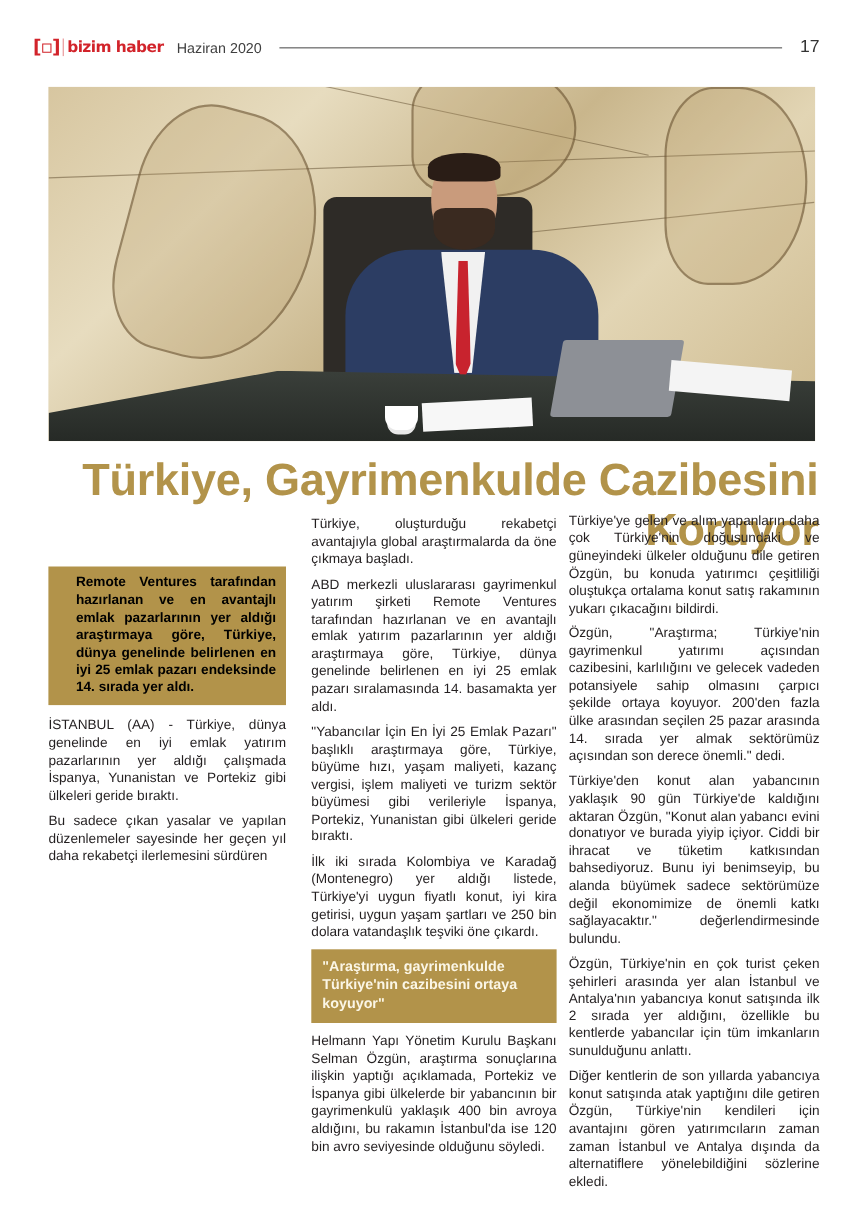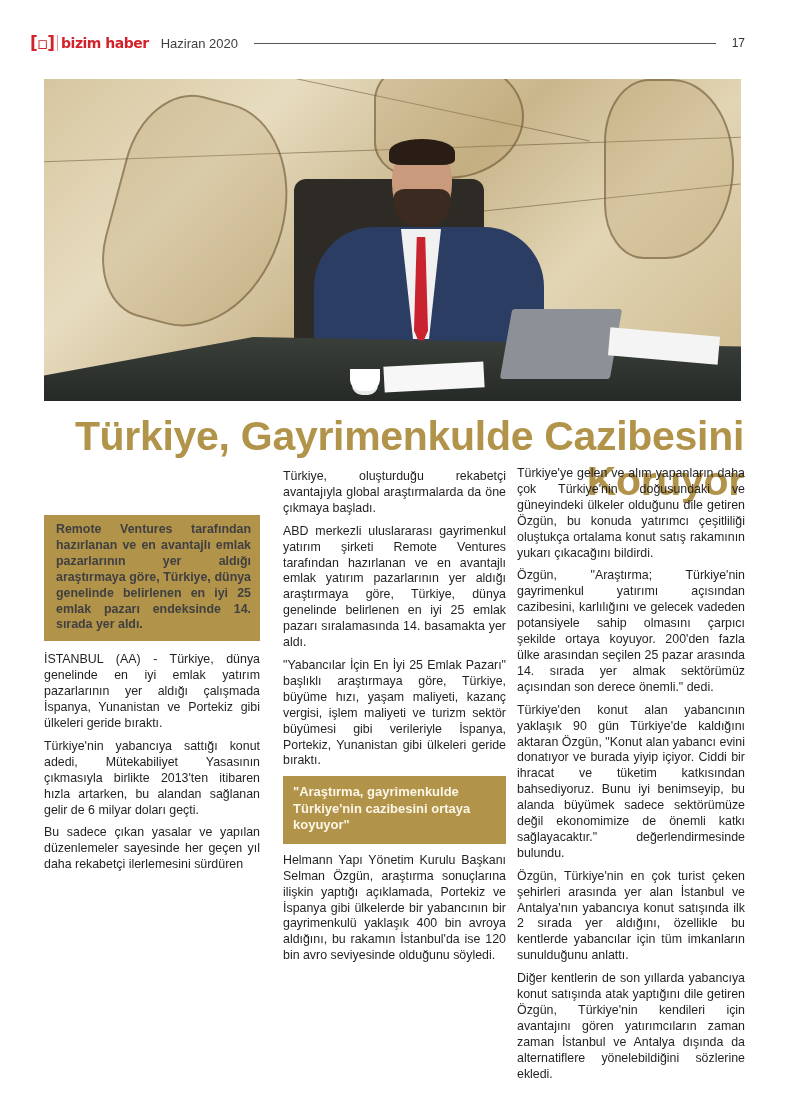--- a/index.html
+++ b/index.html
@@ -6,21 +6,21 @@
   html, body { width: 785px; height: 1110px; background: #ffffff; overflow: hidden; }
   body { font-family: "Liberation Sans", sans-serif; color: #231f20; position: relative; }
 
   .header { position: absolute; left: 30px; top: 30px; width: 715px; height: 26px; display: flex; align-items: center; }
   .logo { display: flex; align-items: center; color: #d2232a; }
   .logo-mark { font-family: "DejaVu Sans", sans-serif; font-size: 17px; font-weight: bold; letter-spacing: -1px; margin-right: 3px; }
   .logo-divider { width: 1px; height: 16px; background: #d2232a; opacity: .5; margin-right: 3px; }
   .logo-text { font-family: "DejaVu Sans", sans-serif; font-size: 14px; font-weight: bold; letter-spacing: -0.5px; }
   .issue-date { font-size: 13px; color: #404040; margin-left: 12px; }
   .header-rule { flex: 1; height: 1px; background: #555; margin: 0 16px 0 16px; }
-  .page-number { font-size: 12px; color: #333; }
+  .page-number { font-size: 16px; color: #333; }
 
   .photo { position: absolute; left: 44px; top: 79px; width: 697px; height: 322px; overflow: hidden;
            background: linear-gradient(135deg, #d7c6a0 0%, #e7dcbf 25%, #c9b68c 50%, #e2d5b4 70%, #cdb98d 100%); }
   .photo .map-line { position: absolute; height: 1px; background: rgba(80,60,30,.45); }
   .photo .continent { position: absolute; border: 2px solid rgba(90,65,35,.5); border-radius: 40% 55% 60% 35%; background: rgba(180,150,100,.25); }
   .photo .chair { position: absolute; left: 250px; top: 100px; width: 190px; height: 190px; background: #2e2b27; border-radius: 12px 12px 4px 4px; }
   .photo .person-body { position: absolute; left: 270px; top: 148px; width: 230px; height: 150px; background: #2c3d63; border-radius: 60px 60px 10px 10px; }
   .photo .shirt { position: absolute; left: 357px; top: 150px; width: 40px; height: 110px; background: #f1f1f1; clip-path: polygon(0 0,100% 0,70% 100%,30% 100%); }
   .photo .tie { position: absolute; left: 370px; top: 158px; width: 14px; height: 110px; background: #c8232e; clip-path: polygon(20% 0,80% 0,100% 85%,50% 100%,0 85%); }
   .photo .head { position: absolute; left: 348px; top: 64px; width: 60px; height: 82px; background: #c99b7c; border-radius: 45% 45% 50% 50%; }
@@ -36,21 +36,21 @@
               font-size: 41px; line-height: 45px; color: #b2934a; letter-spacing: -0.3px; text-align: right; }
   .headline span { display: block; }
 
   .col { position: absolute; font-size: 12.4px; line-height: 15.9px; text-align: justify; hyphens: manual; }
   .col p { margin-bottom: 7px; }
   .col b { font-weight: normal; }
   .col1 { left: 44px; top: 515px; width: 216px; }
   .col2 { left: 283px; top: 469px; width: 223px; }
   .col3 { left: 517px; top: 466px; width: 228px; }
 
-  .lead-box { background: #b2934a; color: #404040; font-weight: bold; padding: 7px 9px 8px 12px; font-size: 12.4px; line-height: 15.9px; margin-bottom: 11px; text-align: justify; }
+  .lead-box { background: #b2934a; color: #000000; font-weight: bold; padding: 7px 9px 8px 25px; font-size: 12.4px; line-height: 15.9px; margin-bottom: 11px; text-align: justify; }
   .lead-box p { margin-bottom: 6px; }
   .lead-box p:last-child { margin-bottom: 0; }
 
   .pull-quote { background: #b2934a; color: #fbf6e6; font-weight: bold; font-size: 13px; line-height: 16.5px; padding: 8px 10px 10px 10px; margin: 4px 0 9px 0; text-align: left; }
 </style>
 </head>
 <body>
 
 <div class="header">
   <div class="logo">
@@ -87,28 +87,28 @@
 <h1 class="headline">
   <span>Türkiye, Gayrimenkulde Cazibesini</span>
   <span>Koruyor</span>
 </h1>
 
 <div class="col col1">
   <div class="lead-box">
     <p>Remote Ventures tarafından hazırlanan ve en avantajlı emlak pazarlarının yer aldığı araştırmaya göre, Türkiye, dünya genelinde belirlenen en iyi 25 emlak pazarı endeksinde 14. sırada yer aldı.</p>
   </div>
   <p>İSTANBUL (AA) - Türkiye, dünya genelinde en iyi emlak yatırım pazarlarının yer aldığı çalışmada İspanya, Yunanistan ve Portekiz gibi ülkeleri geride bıraktı.</p>
-  <p>Türkiye'nin yabancıya sattığı konut adedi, Mütekabiliyet Yasasının çıkmasıyla birlikte 2013'ten itibaren hızla artarken, bu alandan sağlanan gelir de 6 milyar doları geçti.</p>
   <p>Bu sadece çıkan yasalar ve yapılan düzenlemeler sayesinde her geçen yıl daha rekabetçi ilerlemesini sürdüren</p>
 </div>
 
 <div class="col col2">
   <p>Türkiye, oluşturduğu rekabetçi avantajıyla global araştırmalarda da öne çıkmaya başladı.</p>
   <p>ABD merkezli uluslararası gayrimenkul yatırım şirketi Remote Ventures tarafından hazırlanan ve en avantajlı emlak yatırım pazarlarının yer aldığı araştırmaya göre, Türkiye, dünya genelinde belirlenen en iyi 25 emlak pazarı sıralamasında 14. basamakta yer aldı.</p>
   <p><b>"Yabancılar İçin En İyi 25 Emlak Pazarı</b><span>" başlıklı araştırmaya göre, Türkiye, büyüme hızı, yaşam maliyeti, kazanç vergisi, işlem maliyeti ve turizm sektör büyümesi gibi verileriyle İspanya, Portekiz, Yunanistan gibi ülkeleri geride bıraktı.</span></p>
+  <p>İlk iki sırada Kolombiya ve Karadağ (Montenegro) yer aldığı listede, Türkiye'yi uygun fiyatlı konut, iyi kira getirisi, uygun yaşam şartları ve 250 bin dolara vatandaşlık teşviki öne çıkardı.</p>
   <div class="pull-quote">"Araştırma, gayrimenkulde Türkiye'nin cazibesini ortaya koyuyor"</div>
   <p><b>Helmann Yapı</b><span> Yönetim Kurulu Başkanı </span><b>Selman Özgün</b><span>, araştırma sonuçlarına ilişkin yaptığı açıklamada, Portekiz ve İspanya gibi ülkelerde bir yabancının bir gayrimenkulü yaklaşık 400 bin avroya aldığını, bu rakamın İstanbul'da ise 120 bin avro seviyesinde olduğunu söyledi.</span></p>
 </div>
 
 <div class="col col3">
   <p><span>Türkiye'ye gelen ve alım yapanların daha çok Türkiye'nin doğusundaki ve güneyindeki ülkeler olduğunu dile getiren </span><b>Özgün</b><span>, bu konuda yatırımcı çeşitliliği oluştukça ortalama konut satış rakamının yukarı çıkacağını bildirdi.</span></p>
   <p><b>Özgün</b><span>, "Araştırma; Türkiye'nin gayrimenkul yatırımı açısından cazibesini, karlılığını ve gelecek vadeden potansiyele sahip olmasını çarpıcı şekilde ortaya koyuyor. 200'den fazla ülke arasından seçilen 25 pazar arasında 14. sırada yer almak sektörümüz açısından son derece önemli." dedi.</span></p>
   <p><span>Türkiye'den konut alan yabancının yaklaşık 90 gün Türkiye'de kaldığını aktaran </span><b>Özgün</b><span>, "Konut alan yabancı evini donatıyor ve burada yiyip içiyor. Ciddi bir ihracat ve tüketim katkısından bahsediyoruz. Bunu iyi benimseyip, bu alanda büyümek sadece sektörümüze değil ekonomimize de önemli katkı sağlayacaktır." değerlendirmesinde bulundu.</span></p>
   <p><b>Özgün</b><span>, Türkiye'nin en çok turist çeken şehirleri arasında yer alan İstanbul ve Antalya'nın yabancıya konut satışında ilk 2 sırada yer aldığını, özellikle bu kentlerde yabancılar için tüm imkanların sunulduğunu anlattı.</span></p>
   <p><span>Diğer kentlerin de son yıllarda yabancıya konut satışında atak yaptığını dile getiren </span><b>Özgün</b><span>, Türkiye'nin kendileri için avantajını gören yatırımcıların zaman zaman İstanbul ve Antalya dışında da alternatiflere yönelebildiğini sözlerine ekledi.</span></p>

